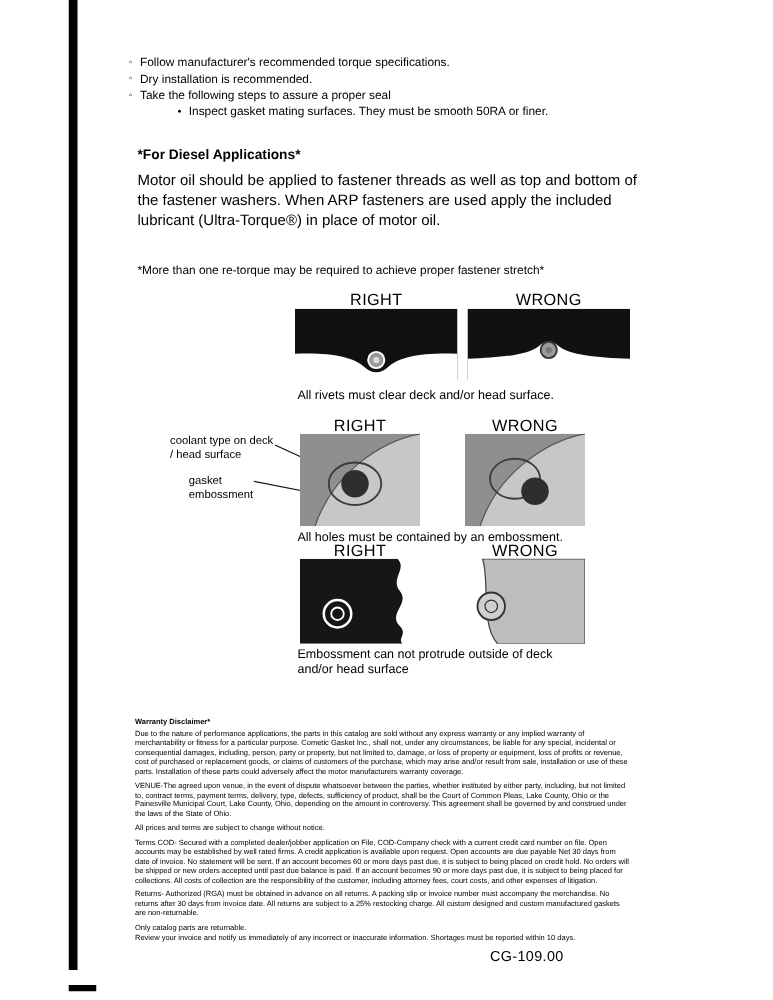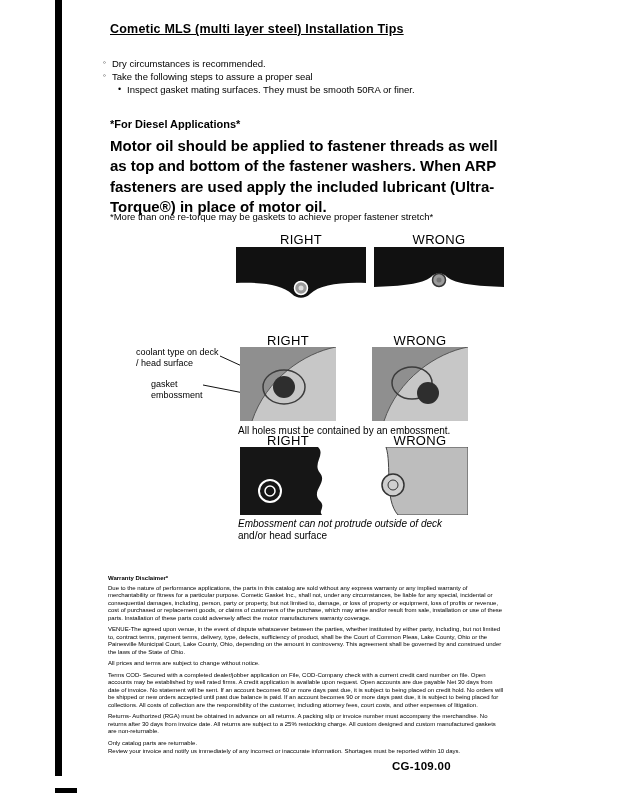--- a/index.html
+++ b/index.html
@@ -11,75 +11,78 @@
     position:relative;
   }
   .page { position:relative; width:618px; height:800px; background:#fff; overflow:hidden; }
   .abs { position:absolute; }
   .title {
     font-size:12.5px; font-weight:bold; text-decoration:underline;
     letter-spacing:.2px;
   }
   .bullet-line { font-size:9.5px; white-space:nowrap; }
   .bullet-line .marker { display:inline-block; width:9px; font-size:8px; vertical-align:top; }
-  .sub-bullet-line { font-size:9.5px; white-space:nowrap; }
+  .sub-bullet-line { font-size:9.5px; white-space:nowrap;margin-left:24px; }
   .sub-bullet-line .marker { display:inline-block; width:9px; font-size:9px; vertical-align:top; }
   .section-head { font-size:11px; font-weight:bold; }
-  .para { font-size:15px; line-height:1.35;font-weight:bold; }
+  .para { font-size:12px; line-height:1.35; }
   .note { font-size:9.5px; }
   .rw-head { font-size:13px; text-align:center; letter-spacing:.3px; }
   .caption { font-size:10px; }
   .diag-label { font-size:9px; line-height:1.2; }
   .legal { font-size:6px; line-height:1.25; width:396px; }
   .legal .legal-head { font-weight:bold; margin-bottom:2px; font-size:6px; }
   .legal .legal-p { margin-bottom:4px; }
-  .footer-code { font-size:11.5px; letter-spacing:.3px;font-weight:bold; }
+  .footer-code { font-size:11.5px; letter-spacing:.3px; }
   .leftbar { background:#000; }
 </style>
 </head>
 <body>
 
 <div class="page">
 
   <div class="abs leftbar" style="left:55px; top:0; width:7px; height:776px;"></div>
   <div class="abs leftbar" style="left:55px; top:788px; width:22px; height:5px;"></div>
 
-  <div class="abs title" style="left:110px; top:22px;">Cometic MLS (multi layer steel) Installation Tips</div>
 
+  <div class="abs bullet-line" style="left:103px; top:45px;">
+    <span class="marker">◦</span><span>Follow manufacturer's recommended torque specifications.</span>
+  </div>
   <div class="abs bullet-line" style="left:103px; top:58px;">
-    <span class="marker">◦</span><span>Dry circumstances is recommended.</span>
+    <span class="marker">◦</span><span>Dry installation is recommended.</span>
   </div>
   <div class="abs bullet-line" style="left:103px; top:71px;">
     <span class="marker">◦</span><span>Take the following steps to assure a proper seal</span>
   </div>
 
   <div class="abs sub-bullet-line" style="left:118px; top:84px;">
     <span class="marker">•</span><span>Inspect gasket mating surfaces.  They must be smooth 50RA or finer.</span>
   </div>
 
   <div class="abs section-head" style="left:110px; top:118px;">*For Diesel Applications*</div>
   <div class="abs para" style="left:110px; top:136px; width:404px;">Motor oil should be applied to fastener threads as well as top and bottom of the fastener washers. When ARP fasteners are used apply the included lubricant (Ultra-Torque®) in place of motor oil.</div>
-  <div class="abs note" style="left:110px; top:211px;">*More than one re-torque may be gaskets to achieve proper fastener stretch*</div>
+  <div class="abs note" style="left:110px; top:211px;">*More than one re-torque may be required to achieve proper fastener stretch*</div>
 
   <div class="abs rw-head" style="left:236px; top:232px; width:130px;">RIGHT</div>
   <div class="abs rw-head" style="left:374px; top:232px; width:130px;">WRONG</div>
 
   <svg class="abs" style="left:236px; top:247px;" width="130" height="57" viewBox="0 0 130 57">
     <rect width="130" height="57" fill="#111"></rect>
     <path d="M0,57 L0,36 C28,35 46,38 56,47 C61,52 69,52 74,47 C84,38 102,35 130,36 L130,57 Z" fill="#fff"></path>
     <circle cx="65" cy="41" r="6.5" fill="#9a9a9a" stroke="#fff" stroke-width="1.5"></circle>
     <circle cx="65" cy="41" r="2.5" fill="#ddd"></circle>
   </svg>
   <svg class="abs" style="left:374px; top:247px;" width="130" height="57" viewBox="0 0 130 57">
     <rect width="130" height="57" fill="#111"></rect>
     <path d="M0,57 L0,40 C28,39 48,37 57,30 C62,25 68,25 73,30 C82,37 102,39 130,40 L130,57 Z" fill="#fff"></path>
     <circle cx="65" cy="33" r="6.5" fill="#9a9a9a" stroke="#333" stroke-width="1.5"></circle>
     <circle cx="65" cy="33" r="2.5" fill="#777"></circle>
   </svg>
 
+  <div class="abs caption" style="left:238px; top:311px;">All rivets must clear deck and/or head surface.</div>
 
   <div class="abs rw-head" style="left:240px; top:333px; width:96px;">RIGHT</div>
   <div class="abs rw-head" style="left:372px; top:333px; width:96px;">WRONG</div>
 
   <div class="abs diag-label" style="left:136px; top:347px; width:86px;">coolant type on deck / head surface</div>
   <div class="abs diag-label" style="left:119px; top:379px; width:90px;padding-left:32px;">gasket embossment</div>
 
   <svg class="abs" style="left:115px; top:340px;" width="175" height="75" viewBox="0 0 175 75">
     <line x1="105" y1="16" x2="166" y2="44" stroke="#111" stroke-width="1"></line>
     <line x1="88" y1="45" x2="149" y2="57" stroke="#111" stroke-width="1"></line>
@@ -109,21 +112,21 @@
     <path d="M0,0 H78 C86,8 72,16 80,26 C88,36 70,44 80,54 C86,60 78,64 82,68 H0 Z" fill="#161616"></path>
     <circle cx="30" cy="44" r="11" fill="none" stroke="#fff" stroke-width="2"></circle>
     <circle cx="30" cy="44" r="5" fill="none" stroke="#fff" stroke-width="1.5"></circle>
   </svg>
   <svg class="abs" style="left:372px; top:447px;" width="96" height="68" viewBox="0 0 96 68">
     <path d="M14,0 H96 V68 H26 C12,52 20,18 14,0 Z" fill="#bdbdbd" stroke="#444" stroke-width="1"></path>
     <circle cx="21" cy="38" r="11" fill="#cfcfcf" stroke="#333" stroke-width="1.5"></circle>
     <circle cx="21" cy="38" r="5" fill="none" stroke="#333" stroke-width="1"></circle>
   </svg>
 
-  <div class="abs caption" style="left:238px; top:518px;font-style:italic;">Embossment can not protrude outside of deck</div>
+  <div class="abs caption" style="left:238px; top:518px;">Embossment can not protrude outside of deck</div>
   <div class="abs caption" style="left:238px; top:530px;">and/or head surface</div>
 
   <div class="abs legal" style="left:108px; top:575px;">
     <div class="legal-head">Warranty Disclaimer*</div>
     <div class="legal-p">Due to the nature of performance applications, the parts in this catalog are sold without any express warranty or any implied warranty of merchantability or fitness for a particular purpose.  Cometic Gasket Inc., shall not, under any circumstances, be liable for any special, incidental or consequential damages, including, person, party or property, but not limited to, damage, or loss of property or equipment, loss of profits or revenue, cost of purchased or replacement goods, or claims of customers of the purchase, which may arise and/or result from sale, installation or use of these parts.  Installation of these parts could adversely affect the motor manufacturers warranty coverage.</div>
     <div class="legal-p">VENUE-The agreed upon venue, in the event of dispute whatsoever between the parties, whether instituted by either party, including, but not limited to, contract terms, payment terms, delivery, type, defects, sufficiency of product, shall be the Court of Common Pleas, Lake County, Ohio or the Painesville Municipal Court, Lake County, Ohio, depending on the amount in controversy. This agreement shall be governed by and construed under the laws of the State of Ohio.</div>
     <div class="legal-p">All prices and terms are subject to change without notice.</div>
     <div class="legal-p">Terms COD- Secured with a completed dealer/jobber application on File, COD-Company check with a current credit card number on file.  Open accounts may be established by well rated firms.  A credit application is available upon request.  Open accounts are due payable Net 30 days from date of invoice.  No statement will be sent.  If an account becomes 60 or more days past due, it is subject to being placed on credit hold.  No orders will be shipped or new orders accepted until past due balance is paid.  If an account becomes 90 or more days past due, it is subject to being placed for collections.  All costs of collection are the responsibility of the customer, including attorney fees, court costs, and other expenses of litigation.</div>
     <div class="legal-p">Returns- Authorized (RGA) must be obtained in advance on all returns.  A packing slip or invoice number must accompany the merchandise.  No returns after 30 days from invoice date.  All returns are subject to a 25% restocking charge.  All custom designed and custom manufactured gaskets are non-returnable.</div>
     <div class="legal-p" style="margin-bottom:1px;">Only catalog parts are returnable.</div>

